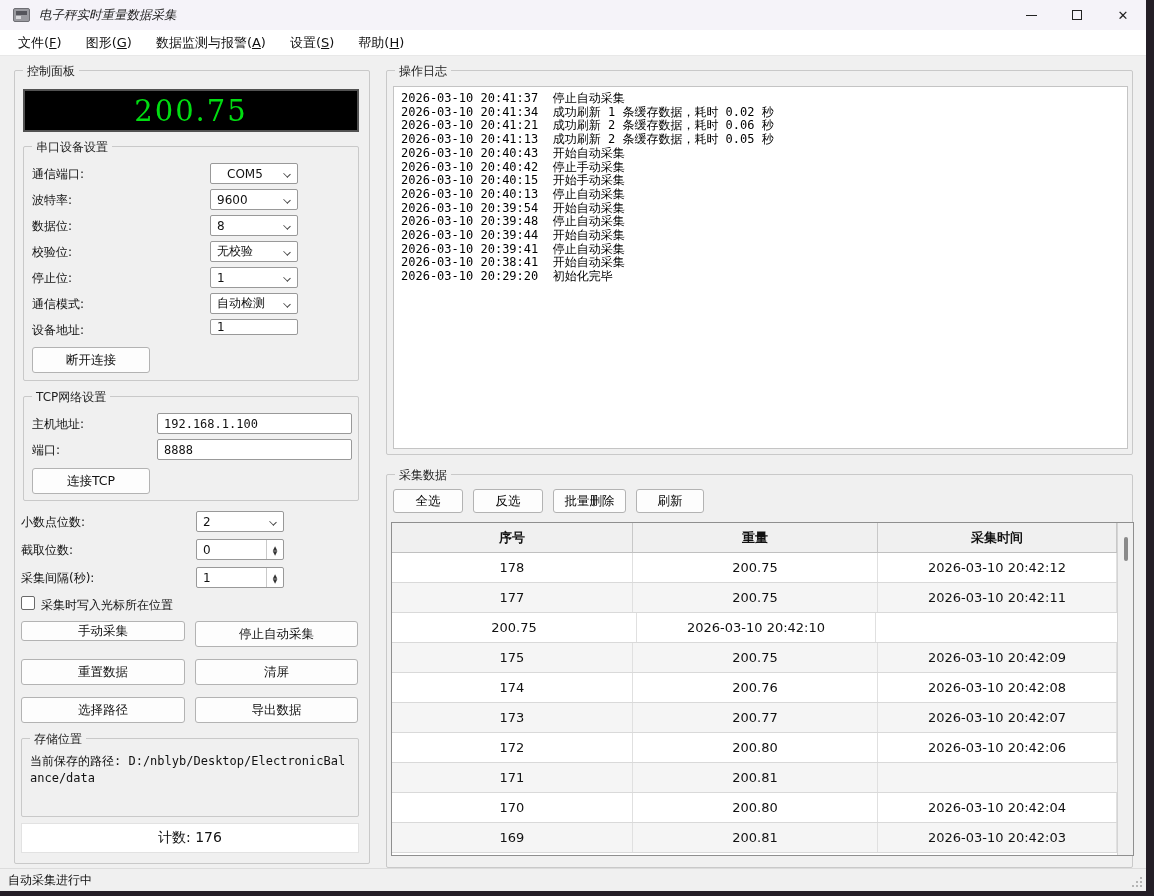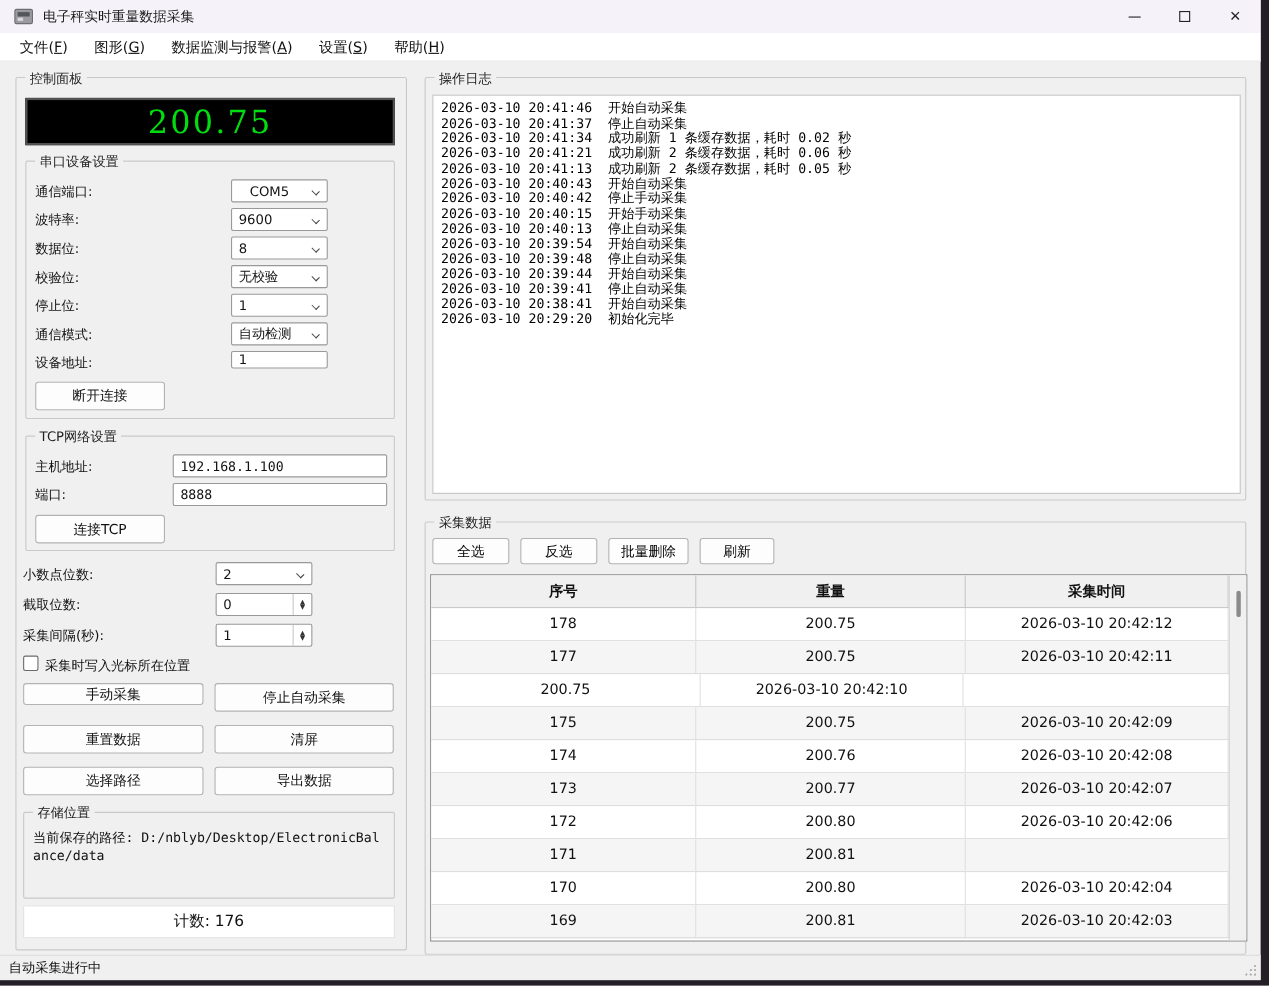--- a/index.html
+++ b/index.html
@@ -6,21 +6,21 @@
   html,body { width:1154px; height:896px; }
   body { background:#241e26; font-family:"DejaVu Sans", sans-serif; overflow:hidden; }
 
   .window { position:absolute; left:0; top:0; width:1146px; height:891px; background:#f0f0f0; }
 
   
   .titlebar { position:absolute; left:0; top:0; width:100%; height:30px; background:#f5f3f9; display:flex; align-items:center; }
   .app-icon { width:17px; height:14px; margin-left:13px; background:#9a9aa0; border-radius:2px; position:relative; border:1px solid #6e6e74; }
   .app-icon::before { content:""; position:absolute; left:2px; top:2px; right:2px; height:4px; background:#55555c; }
   .app-icon::after { content:""; position:absolute; left:2px; bottom:2px; width:5px; height:3px; background:#d8d8dc; }
-  .title-text { margin-left:9px; font-size:12.5px; color:#1b1b1b; }
+  .title-text { margin-left:9px; font-size:12.5px; color:#1b1b1b;font-style:italic; }
   .win-controls { position:absolute; right:0; top:0; height:30px; display:flex; }
   .win-btn { width:46px; height:30px; display:flex; align-items:center; justify-content:center; color:#222; font-size:13px; cursor:default; }
   .glyph-min { width:11px; height:1px; background:#222; display:inline-block; }
   .glyph-max { width:10px; height:10px; border:1px solid #222; display:inline-block; }
 
   
   .menubar { position:absolute; left:0; top:30px; width:100%; height:26px; background:#ffffff; display:flex; align-items:center; padding-left:10px; border-bottom:1px solid #e8e8e8; }
   .menu-item { font-size:13px; color:#111; padding:3px 8px; margin-right:8px; }
   .menu-item u { text-decoration:underline; }
 
@@ -193,21 +193,20 @@
       <span class="gb-title">存储位置</span>
       <div class="path-text">当前保存的路径: D:/nblyb/Desktop/ElectronicBalance/data</div>
     </div>
 
     <div class="count-box">计数: 176</div>
   </div>
 
   <div class="groupbox" style="left:386px; top:70px; width:747px; height:385px;">
     <span class="gb-title">操作日志</span>
     <div class="log-area" id="log-area">
-        <div class="log-line">2026-03-10 20:41:46  开始自动采集</div>
         <div class="log-line">2026-03-10 20:41:37  停止自动采集</div>
         <div class="log-line">2026-03-10 20:41:34  成功刷新 1 条缓存数据，耗时 0.02 秒</div>
         <div class="log-line">2026-03-10 20:41:21  成功刷新 2 条缓存数据，耗时 0.06 秒</div>
         <div class="log-line">2026-03-10 20:41:13  成功刷新 2 条缓存数据，耗时 0.05 秒</div>
         <div class="log-line">2026-03-10 20:40:43  开始自动采集</div>
         <div class="log-line">2026-03-10 20:40:42  停止手动采集</div>
         <div class="log-line">2026-03-10 20:40:15  开始手动采集</div>
         <div class="log-line">2026-03-10 20:40:13  停止自动采集</div>
         <div class="log-line">2026-03-10 20:39:54  开始自动采集</div>
         <div class="log-line">2026-03-10 20:39:48  停止自动采集</div>

